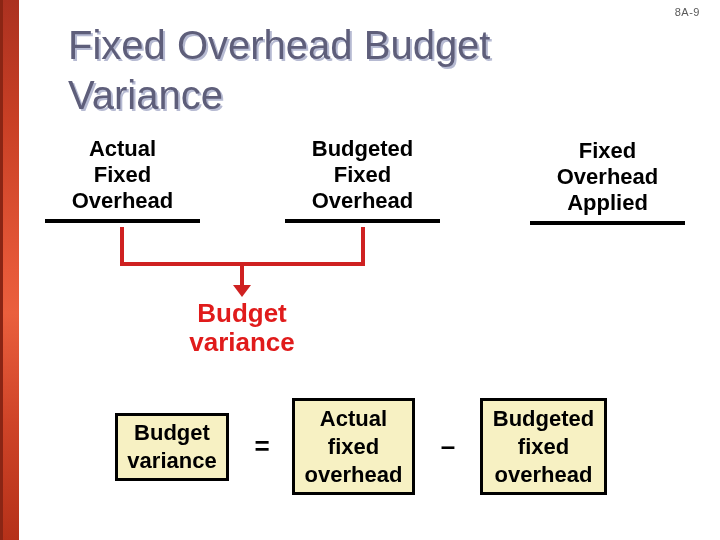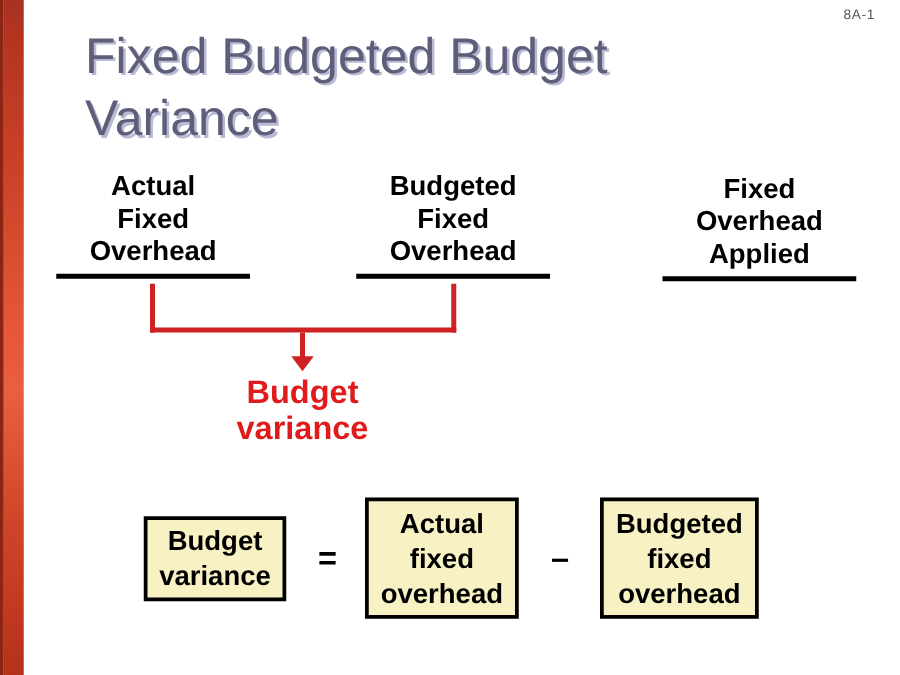--- a/index.html
+++ b/index.html
@@ -59,23 +59,23 @@
   .op-equals { left: 250px; top: 431px; }
   .op-minus  { left: 436px; top: 431px; }
 </style>
 </head>
 <body>
 
 <div>
 
   <div class="accent-bar"></div>
 
-  <div class="page-num">8A-1</div>
+  <div class="page-num">8A-9</div>
 
-  <h1 class="title" style="margin:0; font-weight:normal;">Fixed Budgeted Budget Variance</h1>
+  <h1 class="title" style="margin:0; font-weight:normal;">Fixed Overhead Budget Variance</h1>
 
   <div class="col" style="left:45px; top:110px;">
     <span>Actual
 Fixed
 Overhead</span>
     <div class="col-rule"></div>
   </div>
 
   <div class="col" style="left:285px; top:110px;">
     <span>Budgeted

